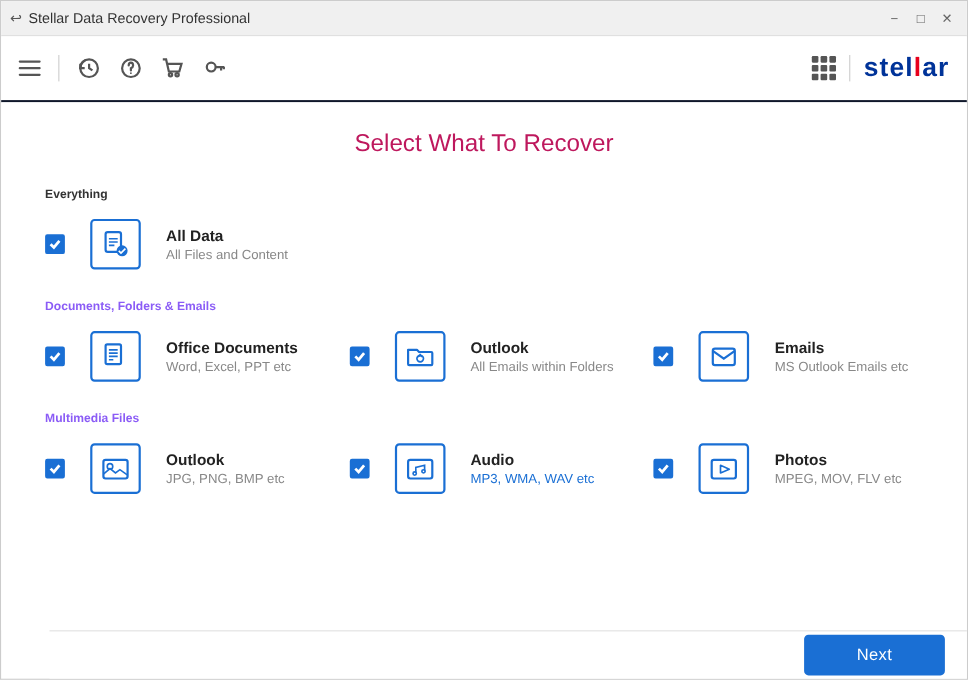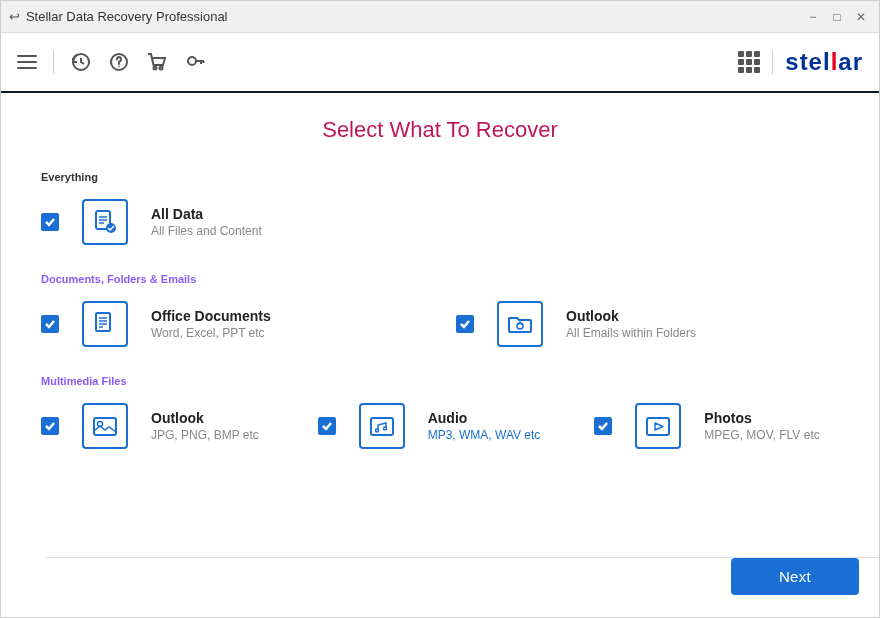--- a/index.html
+++ b/index.html
@@ -194,25 +194,25 @@
       font-size: 12px;
       color: #888;
       margin-top: 2px;
     }
     .item-text-sub.blue {
       color: #1a6fd4;
     }
 
     
     .footer {
-      height: 60px;
+      height: 44px;
       background: #fff;
       border-top: 1px solid #e0e0e0;
       display: flex;
-      align-items: flex-start;
+      align-items: center;
       justify-content: flex-end;
       padding: 0 20px;
       flex-shrink: 0;
       margin-left: 44px;
     }
     .next-btn {
       background: #1a6fd4;
       color: #fff;
       border: none;
       border-radius: 4px;
@@ -386,20 +386,37 @@
             <line x1="14" y1="13" x2="14" y2="11.5" stroke="#1a6fd4" stroke-width="1.5"></line>
             <polyline points="12,14.5 14,13 16,14.5" stroke="#1a6fd4" stroke-width="1.5" fill="none"></polyline>
           </svg>
         </div>
         <div>
           <div class="item-text-label">Outlook</div>
           <div class="item-text-sub">All Emails within Folders</div>
         </div>
       </div>
 
+      <div class="recovery-item">
+        <div class="checkbox-outer">
+          <svg viewBox="0 0 12 12" fill="none" stroke="#fff" stroke-width="2.5">
+            <polyline points="2,6 5,9 10,3"></polyline>
+          </svg>
+        </div>
+        <div class="item-icon-box">
+          <svg width="28" height="28" viewBox="0 0 28 28" fill="none">
+            <rect x="4" y="7" width="20" height="15" rx="2" stroke="#1a6fd4" stroke-width="2"></rect>
+            <polyline points="4,9 14,16 24,9" stroke="#1a6fd4" stroke-width="2" fill="none"></polyline>
+          </svg>
+        </div>
+        <div>
+          <div class="item-text-label">Emails</div>
+          <div class="item-text-sub">MS Outlook Emails etc</div>
+        </div>
+      </div>
     </div>
   </div>
 
   <div class="section">
     <div class="section-title blue">Multimedia Files</div>
     <div class="items-grid">
 
       <div class="recovery-item">
         <div class="checkbox-outer">
           <svg viewBox="0 0 12 12" fill="none" stroke="#fff" stroke-width="2.5">

